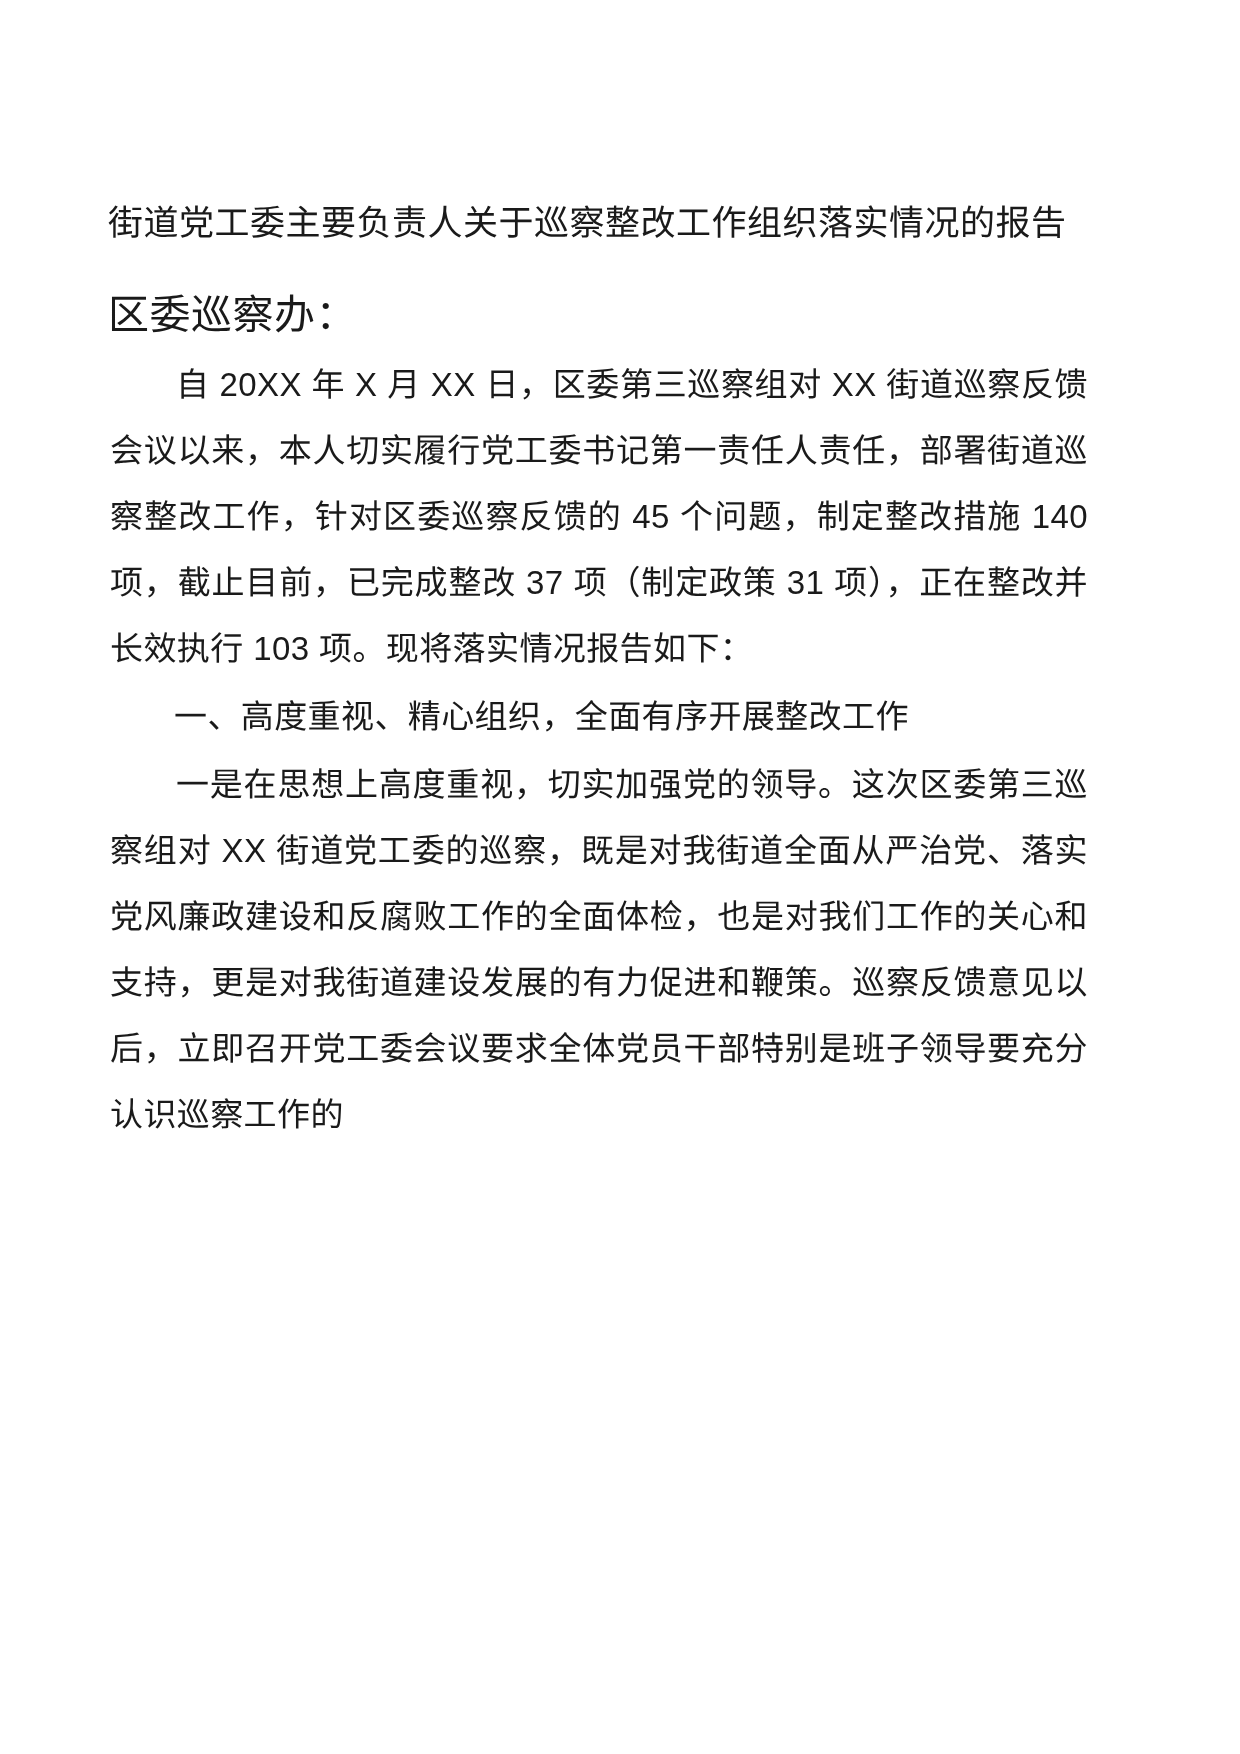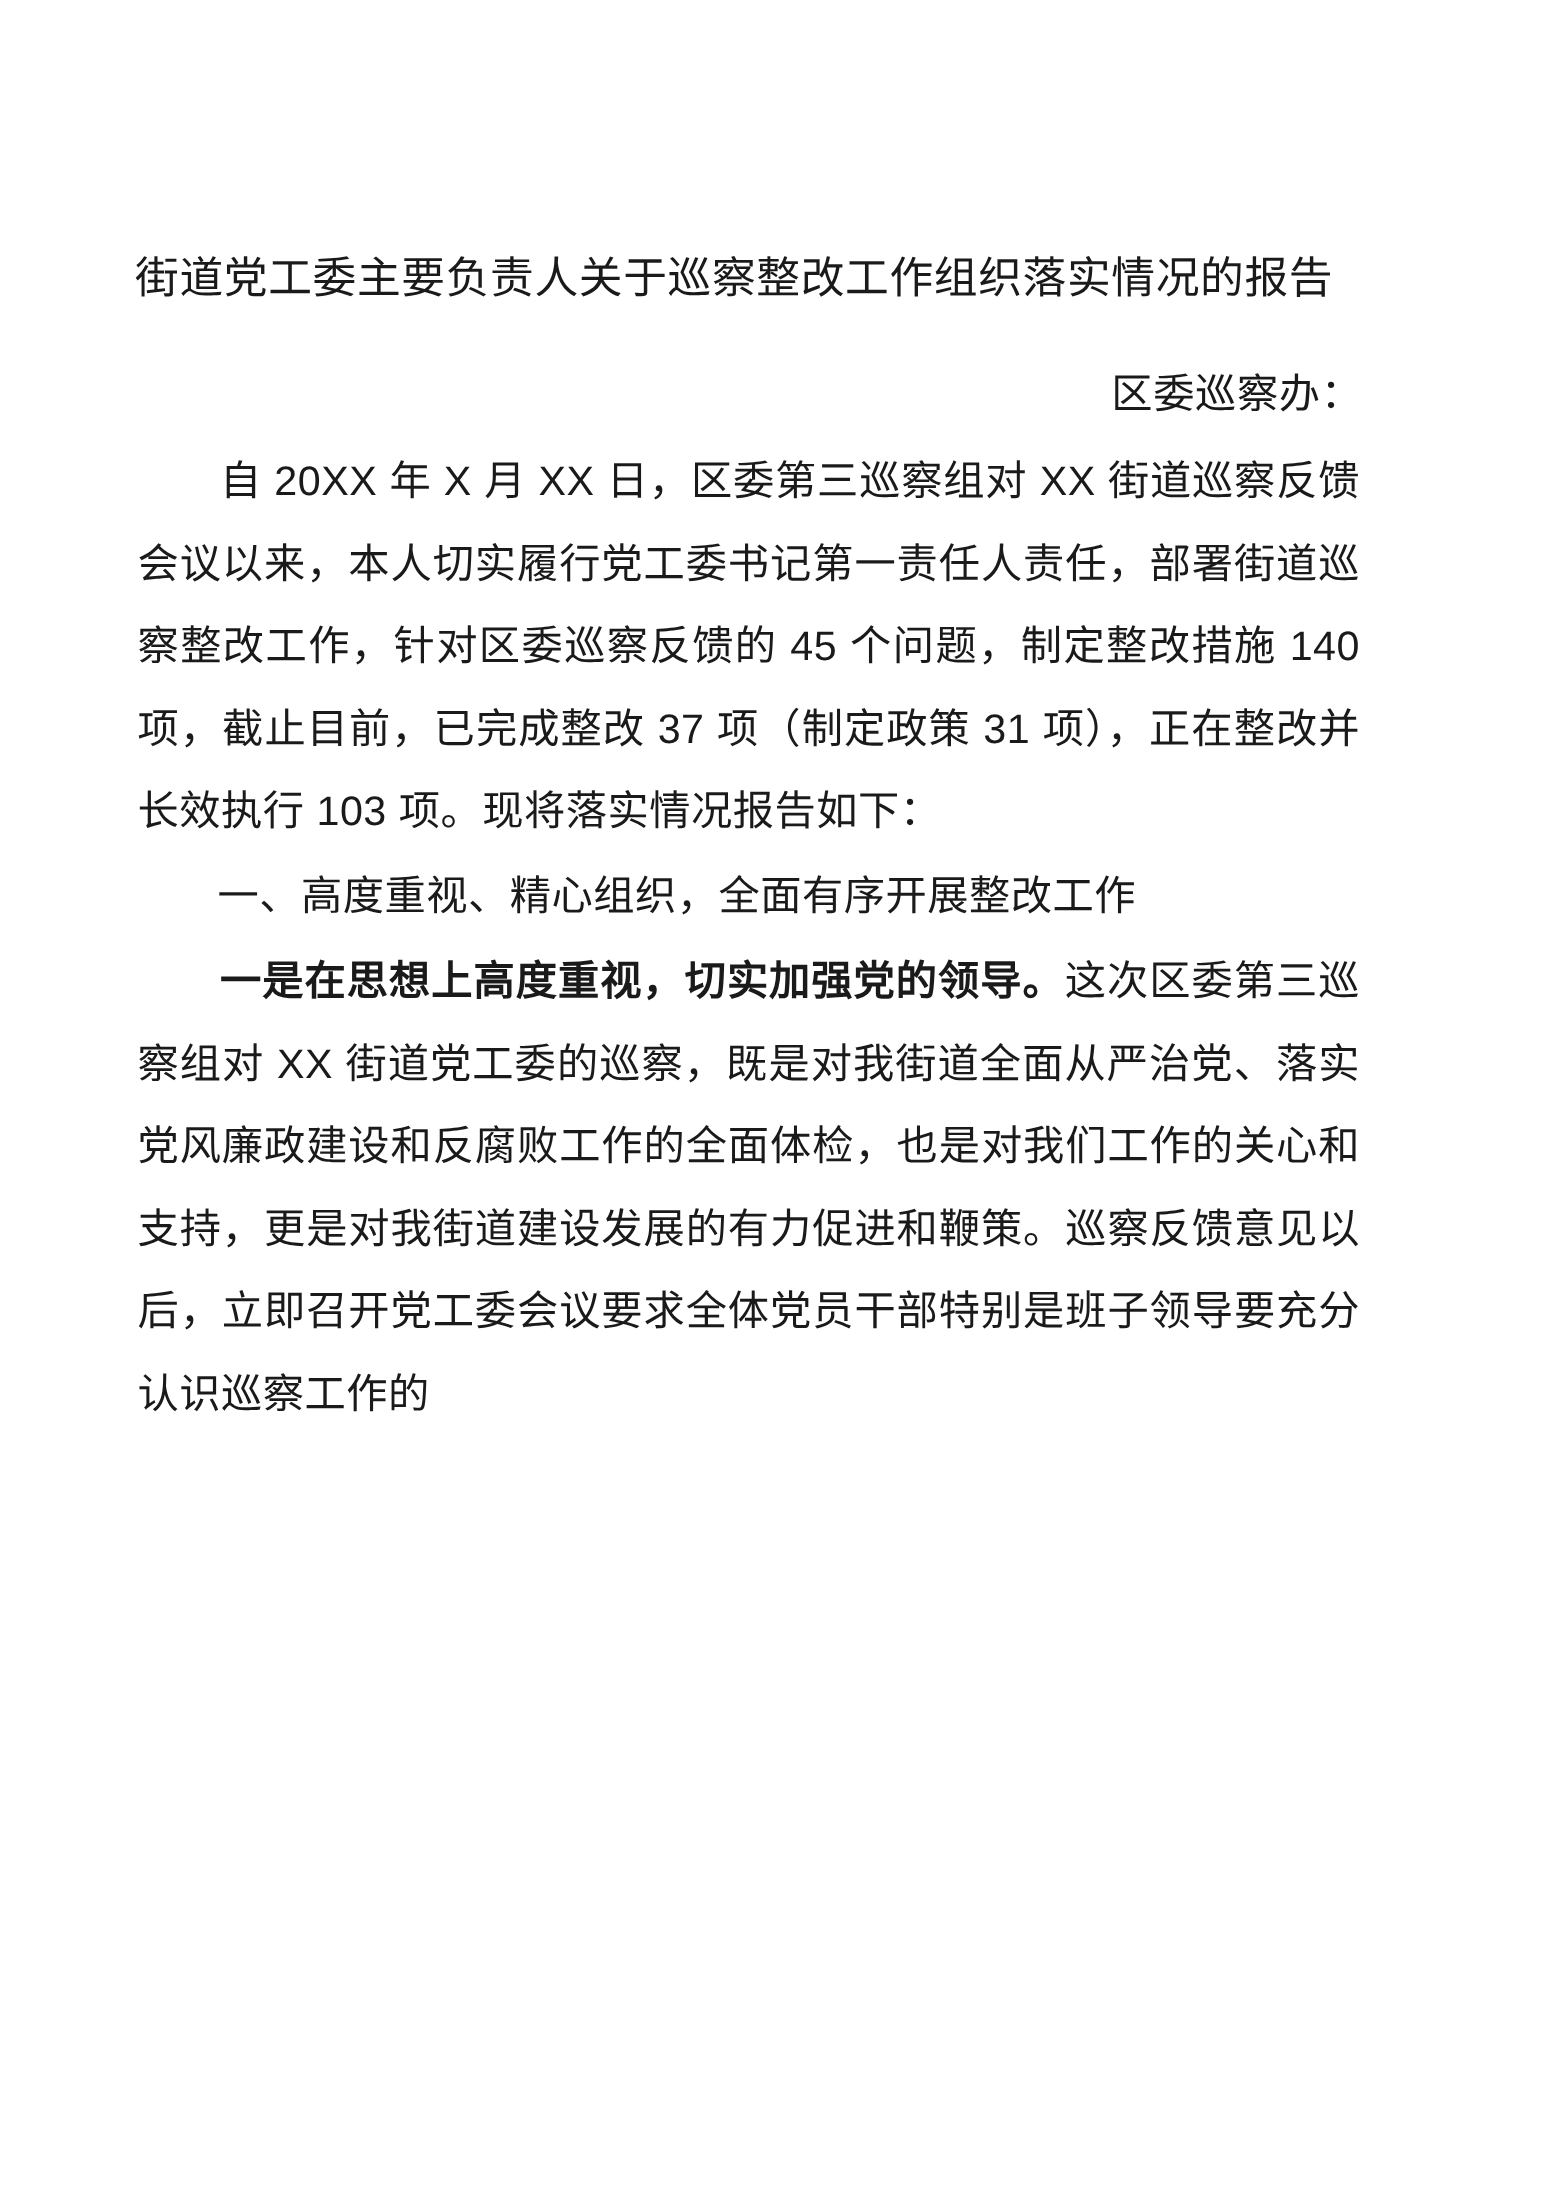--- a/index.html
+++ b/index.html
@@ -23,45 +23,44 @@
   }
   .doc-title {
     font-size: 35px;
     line-height: 66px;
     font-weight: 400;
     color: #1a1a1a;
     margin: 0 0 28px 0;
     letter-spacing: 0.5px;
   }
   .salutation {
-    font-size: 33px;
+    font-size: 41px;
     line-height: 62px;
     margin: 0 0 6px 0;
     letter-spacing: 0.5px;
-    text-align: right;
   }
   .para {
     font-size: 33px;
     line-height: 66px;
     margin: 2px;
     text-indent: 66px;
     text-align: justify;
     text-justify: inter-ideograph;
     letter-spacing: 0.4px;
   }
   .heading {
     font-size: 33px;
     line-height: 66px;
     margin: 0;
     text-indent: 66px;
     font-weight: normal;
     letter-spacing: 0.4px;
   }
   .lead {
-    font-weight: bold;
+    font-weight: normal;
   }
 </style>
 </head>
 <body>
 
 <div class="page">
 
   <h1 class="doc-title">街道党工委主要负责人关于巡察整改工作组织落实情况的报告</h1>
 
   <p class="salutation">区委巡察办：</p>

